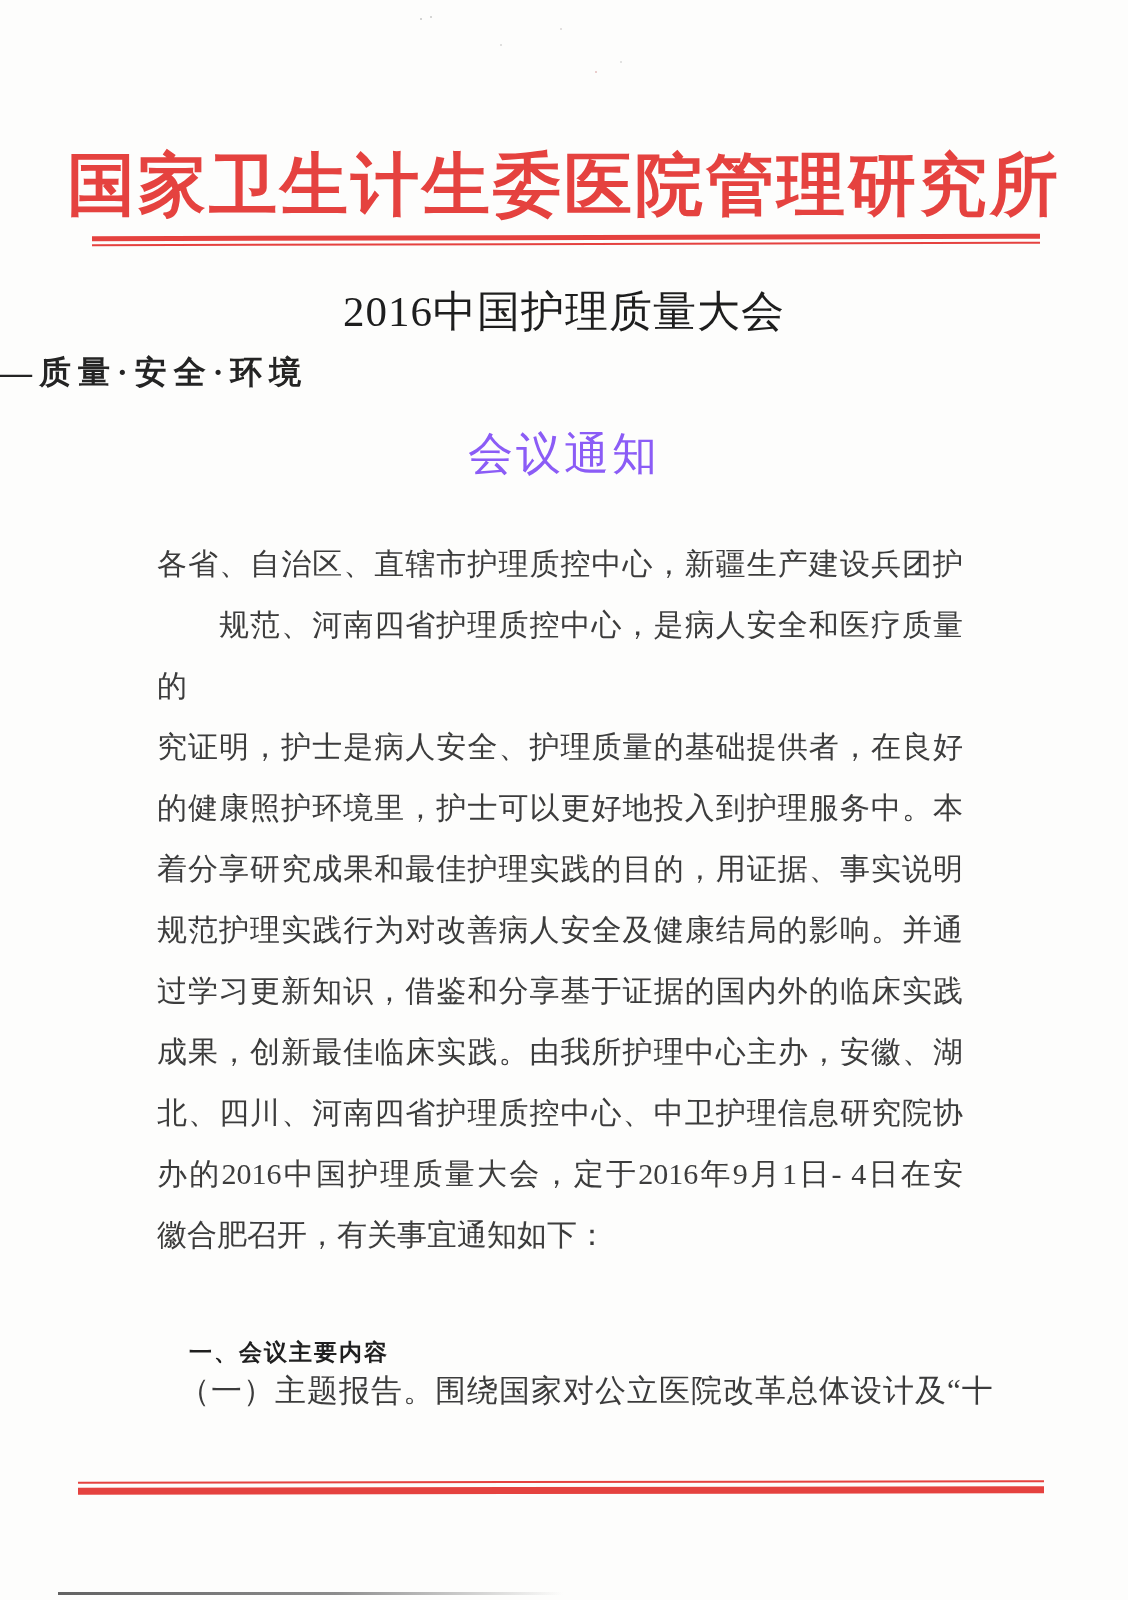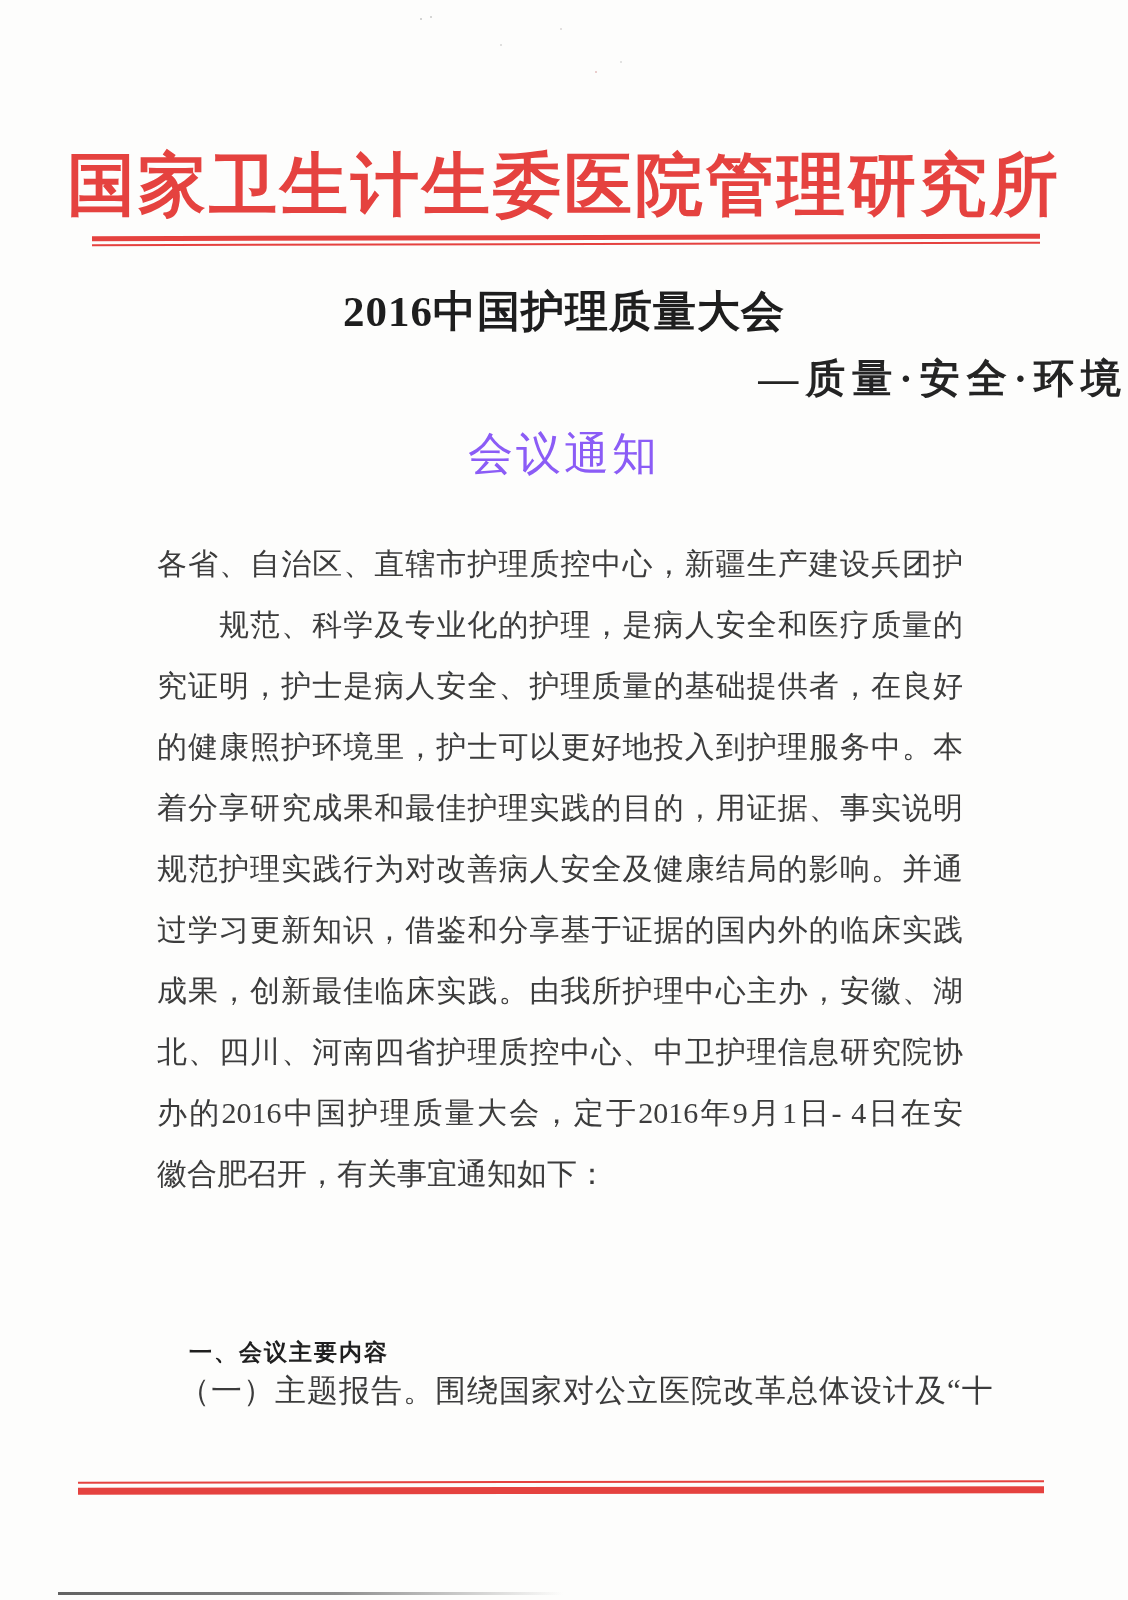--- a/index.html
+++ b/index.html
@@ -34,35 +34,34 @@
   .rule-foot .bar-thin { height: 2px; }
   .rule-foot .bar-gap  { height: 4px; }
   .rule-foot .bar-thick{ height: 7px; }
 
   
   .conf-title {
     position: absolute;
     top: 283px; left: 0; right: 0;
     text-align: center;
     font-size: 43px;
-    font-weight: 700;
+    font-weight: 400;
     letter-spacing: 1px;
     color: #1e1e1e;
     white-space: nowrap;
   }
   .conf-subtitle {
     position: absolute;
     top: 351px; left: 0; right: 0;
-    text-align: right;
-    font-size: 40px;
+    text-align: left;
+    font-size: 32px;
     font-weight: 700;
     letter-spacing: 7px;
     color: #242424;
     white-space: nowrap;
-    margin-left: 40px;
   }
   .doc-type {
     position: absolute;
     top: 424px; left: 0; right: 0;
     text-align: center;
     font-size: 45px;
     letter-spacing: 3px;
     color: #8b5cf6;
     white-space: nowrap;
   }
@@ -131,21 +130,21 @@
   </div>
 
   <div class="conf-title">2016中国护理质量大会</div>
 
   <div class="conf-subtitle">—质量·安全·环境</div>
 
   <div class="doc-type">会议通知</div>
 
   <div class="body-block">
       <div class="bline j">各省、自治区、直辖市护理质控中心，新疆生产建设兵团护</div>
-      <div class="bline j ind">规范、科学及专业化的护理，是病人安全和医疗质量的</div>
+      <div class="bline j ind">规范、河南四省护理质控中心，是病人安全和医疗质量的</div>
       <div class="bline j">究证明，护士是病人安全、护理质量的基础提供者，在良好</div>
       <div class="bline j">的健康照护环境里，护士可以更好地投入到护理服务中。本</div>
       <div class="bline j">着分享研究成果和最佳护理实践的目的，用证据、事实说明</div>
       <div class="bline j">规范护理实践行为对改善病人安全及健康结局的影响。并通</div>
       <div class="bline j">过学习更新知识，借鉴和分享基于证据的国内外的临床实践</div>
       <div class="bline j">成果，创新最佳临床实践。由我所护理中心主办，安徽、湖</div>
       <div class="bline j">北、四川、河南四省护理质控中心、中卫护理信息研究院协</div>
       <div class="bline j">办的2016中国护理质量大会，定于2016年9月1日- 4日在安</div>
       <div class="bline">徽合肥召开，有关事宜通知如下：</div>
     </div>

